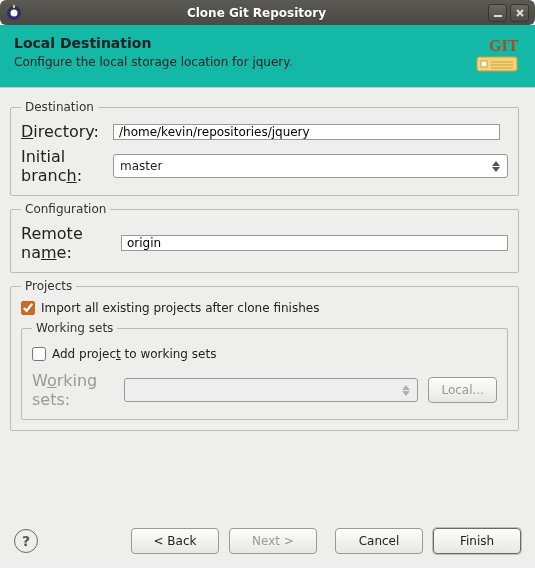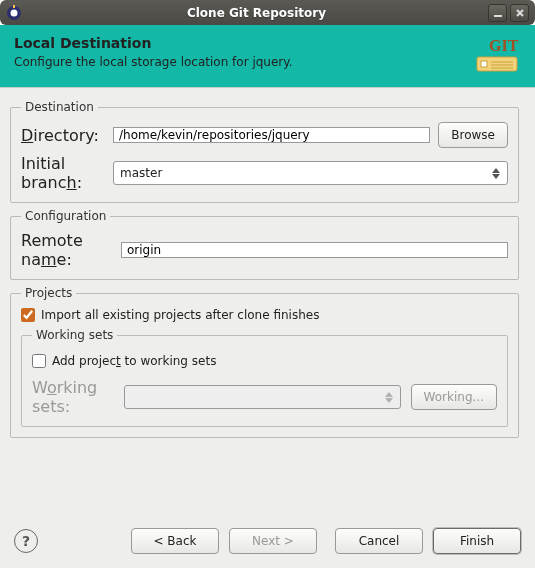--- a/index.html
+++ b/index.html
@@ -97,21 +97,20 @@
 </div>
 
 <div class="body">
 
   <fieldset>
     <legend>Destination</legend>
     <div class="row">
       <div class="lbl"><span class="lbl-u">D</span>irectory:</div>
       <input type="text" value="/home/kevin/repositories/jquery" style="">
       <div style="width:8px"></div>
-      <button class="btn"><span>Browse</span></button>
     </div>
     <div class="row">
       <div class="lbl">Initial branc<span class="lbl-u">h</span>:</div>
       <div class="select">
         <span>master</span>
         <div class="spin">
           <svg width="8" height="5">
               <polygon points="4,0 8,5 0,5" fill="#555"></polygon>
             </svg>
           <svg width="8" height="5">
@@ -149,21 +148,21 @@
           <div class="spin">
             <svg width="8" height="5">
                 <polygon points="4,0 8,5 0,5" fill="#b0b0b0"></polygon>
               </svg>
             <svg width="8" height="5">
                 <polygon points="0,0 8,0 4,5" fill="#b0b0b0"></polygon>
               </svg>
           </div>
         </div>
         <div style="width:10px"></div>
-        <button class="btn disabled"><span>Working...</span></button>
+        <button class="btn disabled"><span>Local...</span></button>
       </div>
     </fieldset>
   </fieldset>
 
   <div class="footer">
     <div class="help">?</div>
     <div class="spacer"></div>
     <button class="btn"><span>&lt; Back</span></button>
     <button class="btn disabled"><span>Next &gt;</span></button>
     <button class="btn" style="margin-left:18px"><span>Cancel</span></button>

